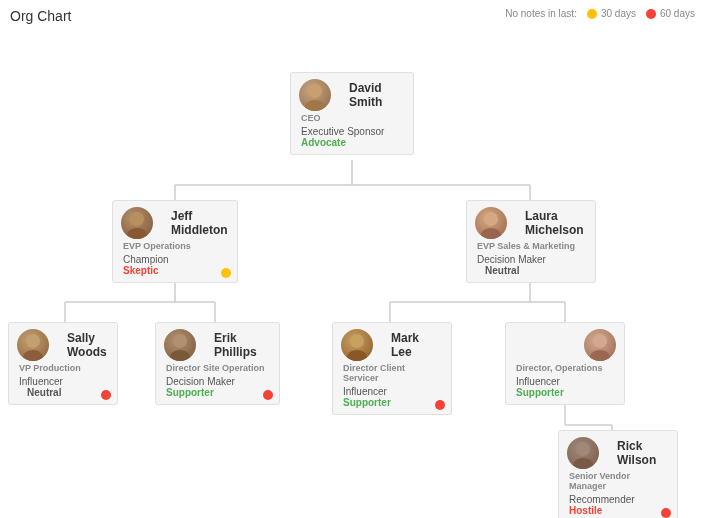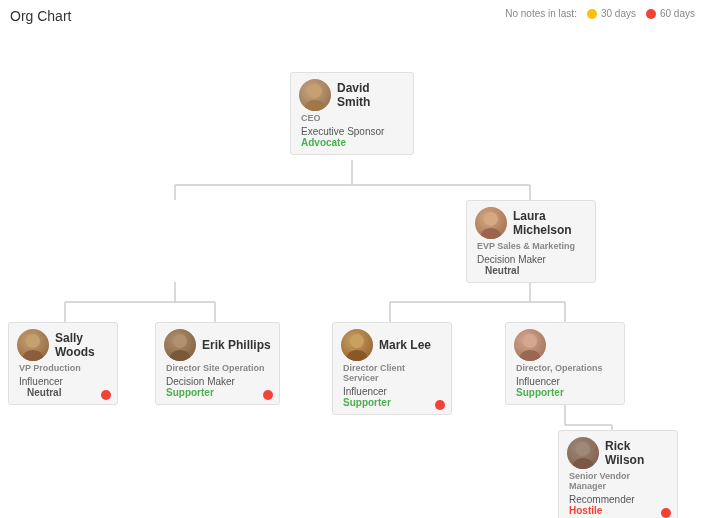--- a/index.html
+++ b/index.html
@@ -60,22 +60,23 @@
       position: absolute;
       background: #f5f5f5;
       border: 1px solid #e0e0e0;
       border-radius: 3px;
       padding: 6px 8px 6px 8px;
       min-width: 110px;
     }
     .node-header {
       display: flex;
       align-items: center;
-      gap: 6px;
+      gap: 18px;
       margin-bottom: 2px;
+      justify-content: flex-end;
     }
     .avatar {
       width: 32px;
       height: 32px;
       border-radius: 50%;
       background: #bbb;
       overflow: hidden;
       flex-shrink: 0;
       display: flex;
       align-items: center;
@@ -185,20 +186,37 @@
       </div>
       <span class="node-name">David Smith</span>
     </div>
     <div class="node-content">
       <div class="node-title">CEO</div>
       <div class="node-role-label">Executive Sponsor</div>
       <div class="node-sentiment sentiment-advocate">Advocate</div>
     </div>
   </div>
 
+  <div class="node" style="left:112px; top:170px; width:126px;">
+    <div class="node-header">
+      <div class="avatar jeff">
+        <svg width="32" height="32" viewBox="0 0 32 32">
+            <circle cx="16" cy="12" r="7" fill="#b89060"></circle>
+            <ellipse cx="16" cy="28" rx="10" ry="7" fill="#8a5830"></ellipse>
+          </svg>
+      </div>
+      <span class="node-name">Jeff Middleton</span>
+    </div>
+    <div class="node-content">
+      <div class="node-title">EVP Operations</div>
+      <div class="node-role-label">Champion</div>
+      <div class="node-sentiment sentiment-skeptic">Skeptic</div>
+    </div>
+    <div class="alert-dot alert-yellow"></div>
+  </div>
 
   <div class="node" style="left:466px; top:170px; width:130px;">
     <div class="node-header">
       <div class="avatar laura">
         <svg width="32" height="32" viewBox="0 0 32 32">
             <circle cx="16" cy="12" r="7" fill="#d4a882"></circle>
             <ellipse cx="16" cy="28" rx="10" ry="7" fill="#9a6550"></ellipse>
           </svg>
       </div>
       <span class="node-name">Laura Michelson</span>

